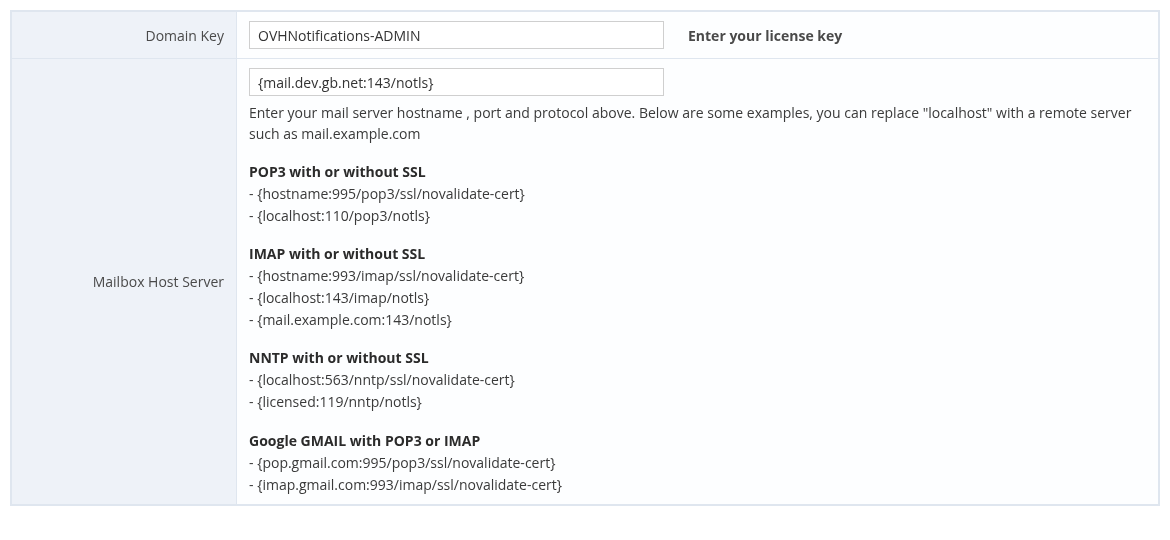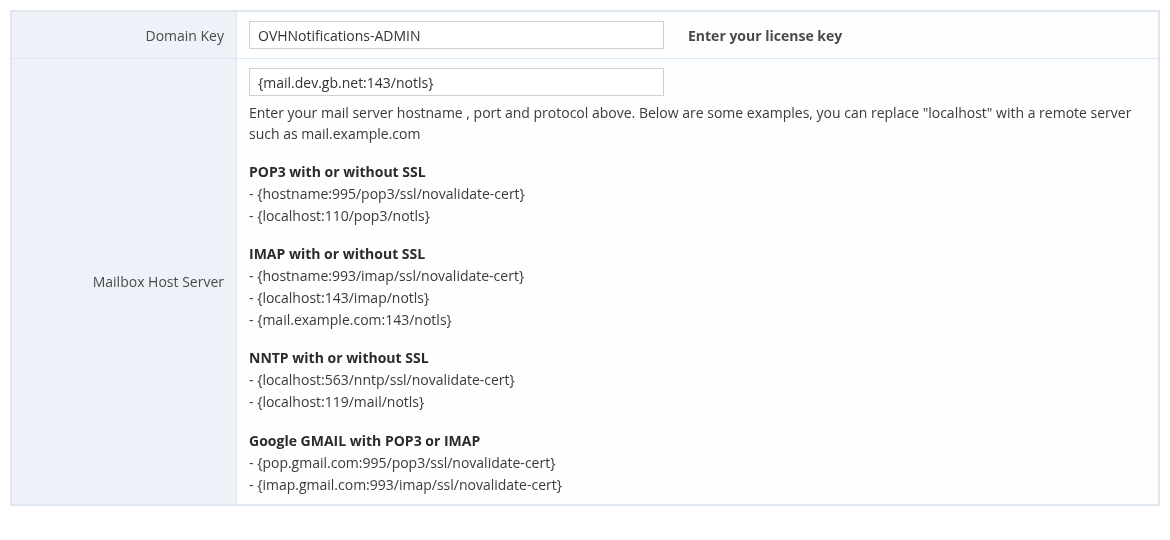--- a/index.html
+++ b/index.html
@@ -91,21 +91,21 @@
           <div class="section">
             <h4>IMAP with or without SSL</h4>
             <div class="line">- {hostname:993/imap/ssl/novalidate-cert}</div>
             <div class="line">- {localhost:143/imap/notls}</div>
             <div class="line">- {mail.example.com:143/notls}</div>
           </div>
 
           <div class="section">
             <h4>NNTP with or without SSL</h4>
             <div class="line">- {localhost:563/nntp/ssl/novalidate-cert}</div>
-            <div class="line">- {localhost:119/mail/notls}</div>
+            <div class="line">- {licensed:119/nntp/notls}</div>
           </div>
 
           <div class="section">
             <h4>Google GMAIL with POP3 or IMAP</h4>
             <div class="line">- {pop.gmail.com:995/pop3/ssl/novalidate-cert}</div>
             <div class="line">- {imap.gmail.com:993/imap/ssl/novalidate-cert}</div>
           </div>
         </td>
       </tr>
 

